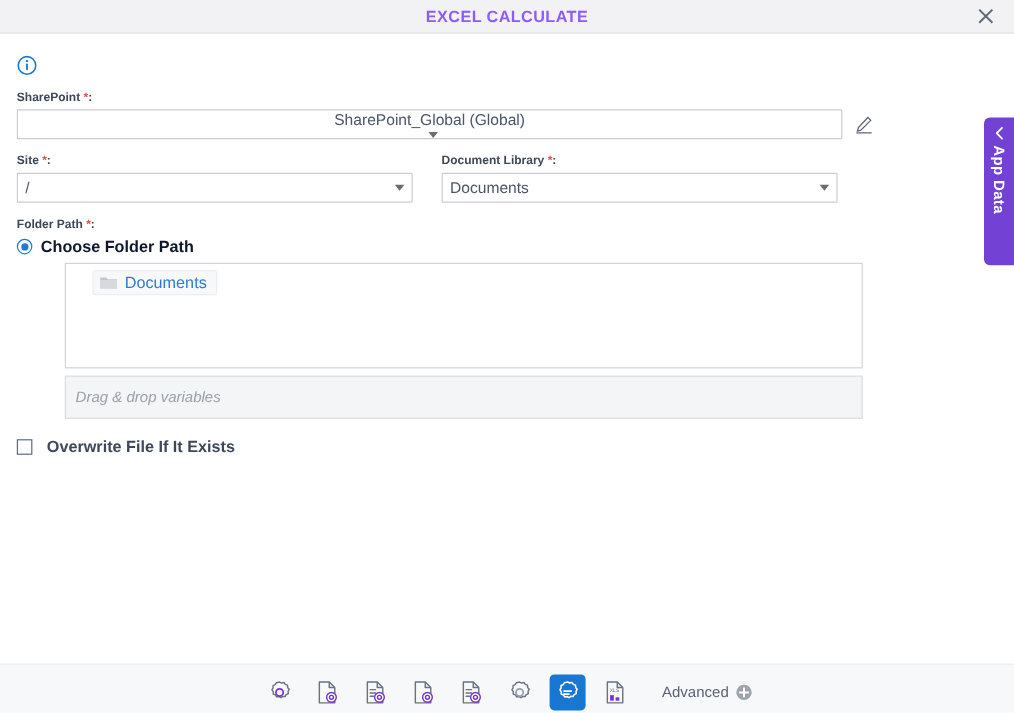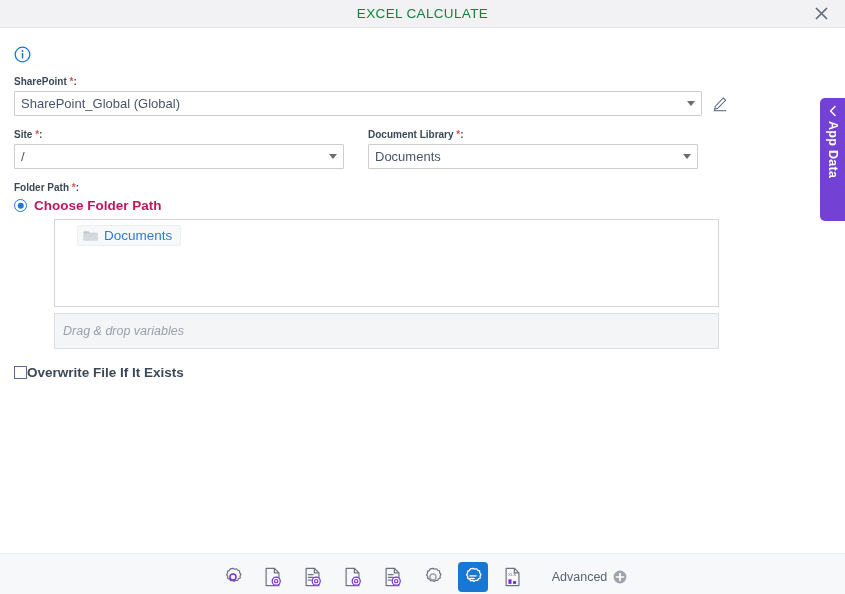--- a/index.html
+++ b/index.html
@@ -17,22 +17,22 @@
     height: 28px;
     background: #f2f2f4;
     border-bottom: 1px solid #e2e2e6;
     display: flex;
     align-items: center;
     justify-content: center;
   }
   .titlebar-text {
     font-size: 13.5px;
     letter-spacing: .35px;
-    color: #15803d;
-    font-weight: 400;
+    color: #8b5cf6;
+    font-weight: 700;
   }
   .close-btn {
     position: absolute;
     right: 12px; top: 50%;
     transform: translateY(-50%);
     width: 24px; height: 24px;
     display: flex; align-items: center; justify-content: center;
     cursor: pointer;
   }
   .close-btn svg { display: block; }
@@ -83,21 +83,21 @@
   .input-box .val { flex: 1; overflow: hidden; white-space: nowrap; }
   .caret {
     width: 0; height: 0;
     border-left: 4.5px solid transparent;
     border-right: 4.5px solid transparent;
     border-top: 5.5px solid #6b6b74;
     margin-left: 6px;
   }
 
   .sp-row { display: flex; align-items: center; gap: 9px; }
-  .sp-row .input-box { width: 688px; }
+  .sp-row .input-box { width: 688px; flex-direction: column; }
   .pencil-btn {
     width: 18px; height: 18px;
     display: flex; align-items: center; justify-content: center;
     cursor: pointer;
   }
 
   .two-col { display: flex; gap: 24px; }
   .col-site { width: 330px; }
   .col-lib  { width: 330px; }
 
@@ -119,24 +119,24 @@
   }
   .radio.checked::after {
     content: "";
     position: absolute;
     left: 50%; top: 50%;
     transform: translate(-50%,-50%);
     width: 6.5px; height: 6.5px;
     border-radius: 50%;
     background: #1e7ad4;
   }
-  .radio-label { font-size: 13.5px; color: #be185d; font-weight: bold; }
+  .radio-label { font-size: 13.5px; color: #0f172a; font-weight: bold; }
 
   .cb-row {
-    display: flex; align-items: center; gap: 0;
+    display: flex; align-items: center; gap: 12px;
     margin-top: 16px; cursor: pointer;
   }
   .checkbox {
     width: 13px; height: 13px;
     border: 1.5px solid #5a6b8c;
     background: #fff;
     flex: none;
   }
   .cb-label { font-size: 13.5px; color: #3c4858; font-weight: bold; }
 

